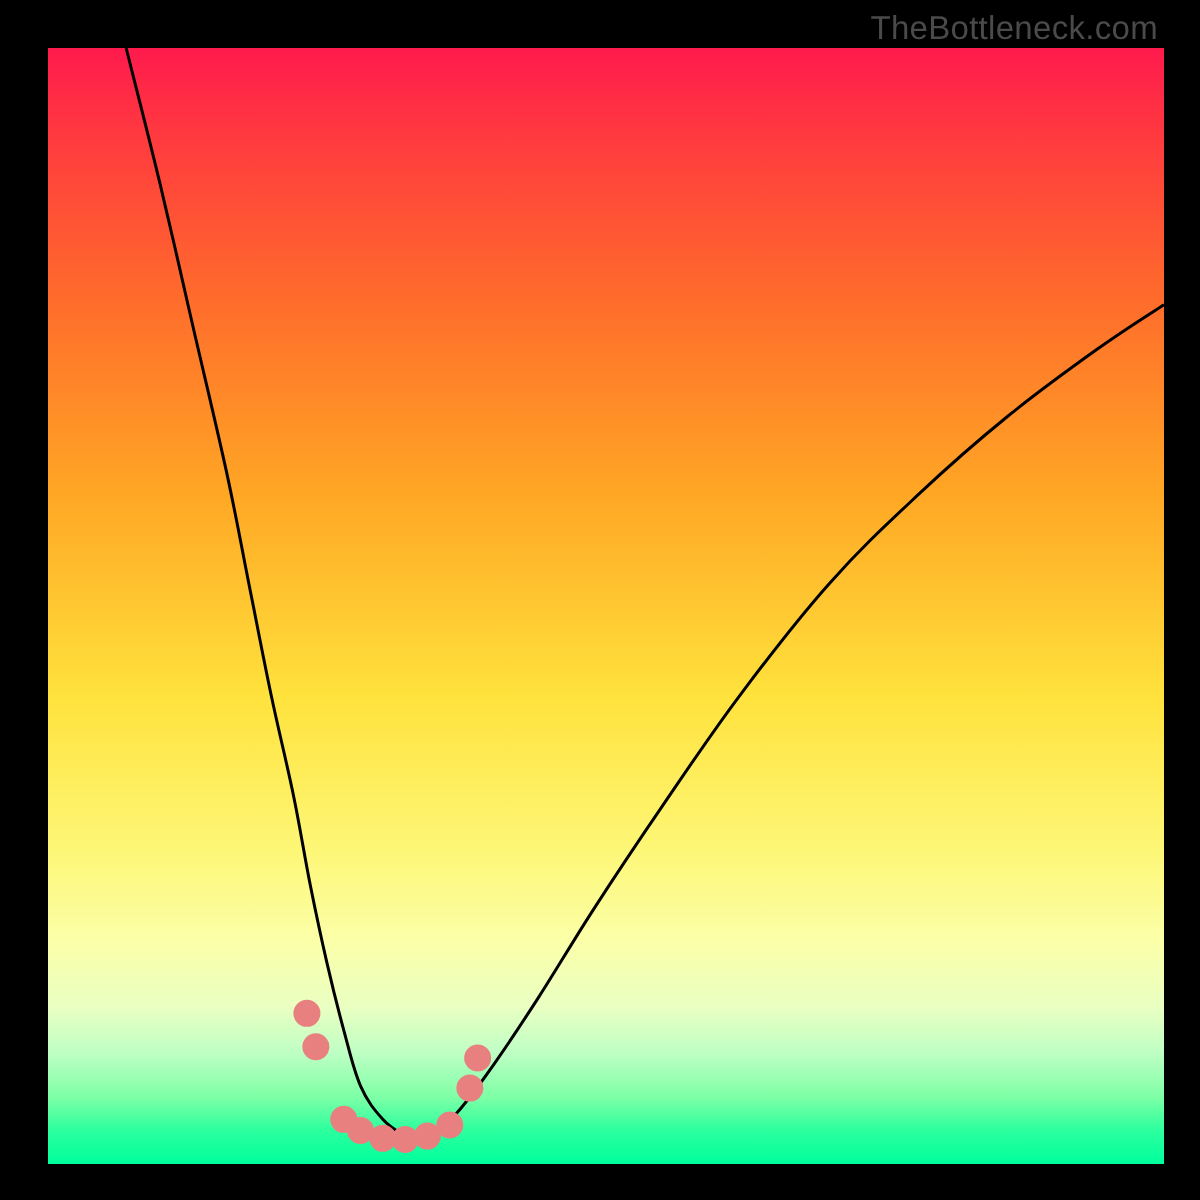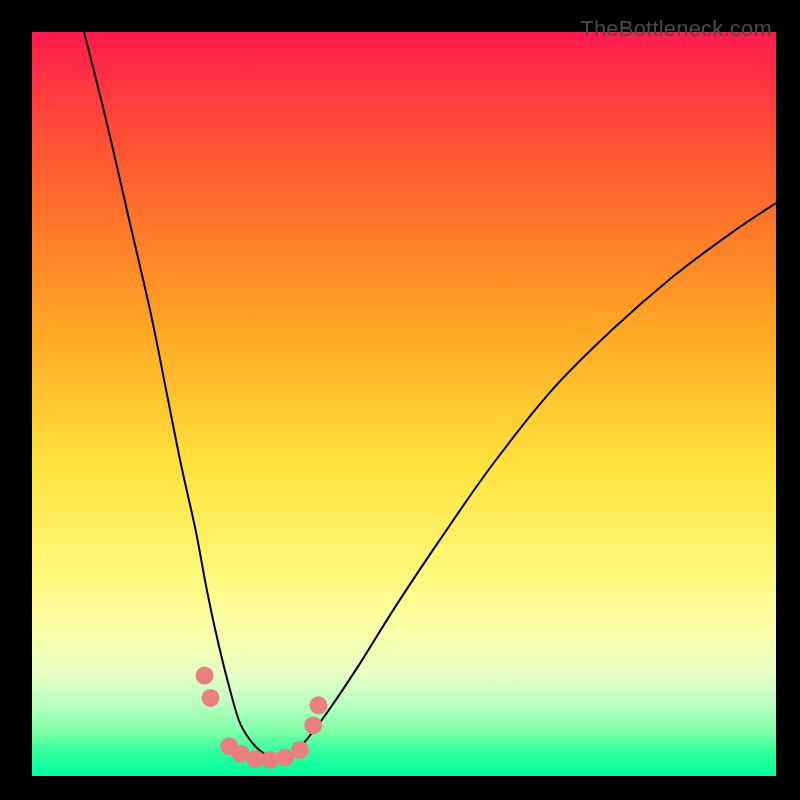--- a/index.html
+++ b/index.html
@@ -38,21 +38,21 @@
       #fbffa8 80%,
       #e9ffc2 86%,
       #bfffc4 90%,
       #7effa6 94%,
       #2cff9e 97%,
       #00ff9d 100%
     );
   }
   .watermark {
     position: absolute;
-    top: 16px;
+    top: 6px;
     right: 28px;
     color: #4a4a4a;
     font-size: 22px;
     letter-spacing: 0.2px;
     font-weight: 500;
     user-select: none;
   }
   svg.curves {
     position: absolute;
     inset: 0;

